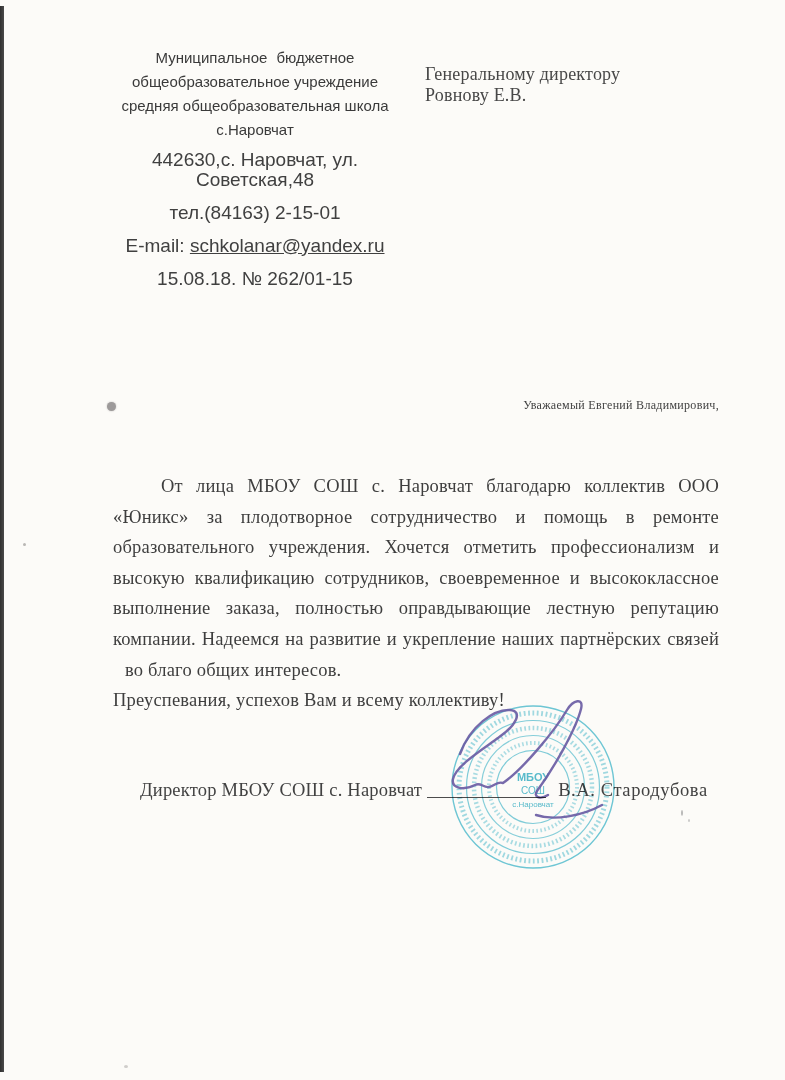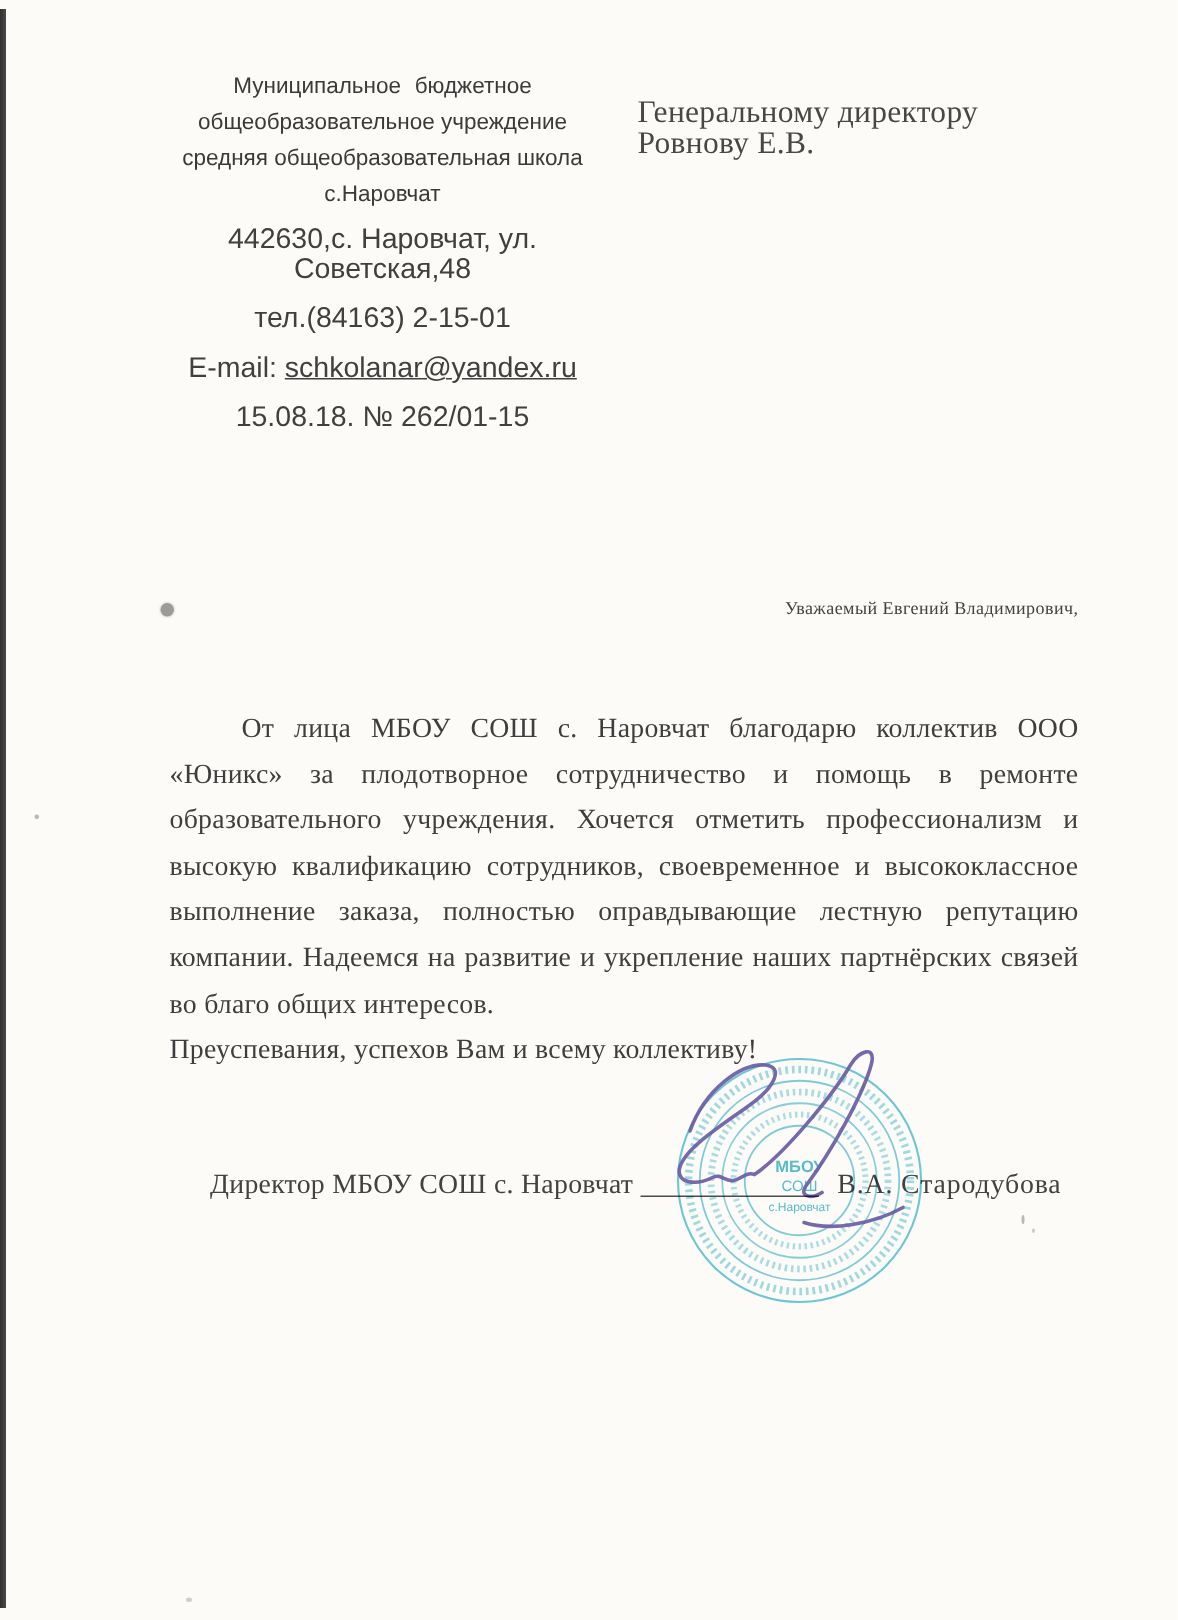--- a/index.html
+++ b/index.html
@@ -32,21 +32,21 @@
   }
   .org-line{font-size:15px;font-weight:normal;line-height:24px;}
   .org-line.sp{word-spacing:5px;}
   .contact-line{font-size:19px;line-height:20px;margin-top:13px;color:#404040;}
   .contact-line.first{margin-top:8px;}
   .email-address{text-decoration:underline;}
 
   
   .recipient{
     position:absolute;left:425px;top:64px;
-    font-size:21px;line-height:20.5px;color:#474747;
+    font-size:18px;line-height:20.5px;color:#474747;
     letter-spacing:.2px;
   }
 
   
   .salutation{
     position:absolute;left:113px;top:398px;width:606px;
     padding-left:38px;box-sizing:border-box;
     text-align:right;font-size:12px;color:#414141;
     letter-spacing:.3px;
   }
@@ -55,21 +55,21 @@
   .letter-body{
     position:absolute;left:113px;top:471px;width:606px;
     font-size:18.5px;color:#3e3e3e;
   }
   .body-line{
     height:30.6px;line-height:30.6px;
     text-align:justify;text-align-last:justify;
     letter-spacing:.2px;white-space:nowrap;
   }
   .body-line.first{text-indent:48px;}
-  .body-line.last{text-align-last:left;white-space:normal;}
+  .body-line.last{text-align-last:left;white-space:normal;margin-left:12px;}
   .closing-line{height:30.6px;line-height:30.6px;text-align:left;letter-spacing:.2px;}
 
   
   .signature-row{
     position:absolute;left:140px;top:780px;width:620px;
     display:flex;align-items:flex-end;
     font-size:18.5px;color:#424242;z-index:2;
     letter-spacing:.2px;
   }
   .sig-title{white-space:nowrap;}

